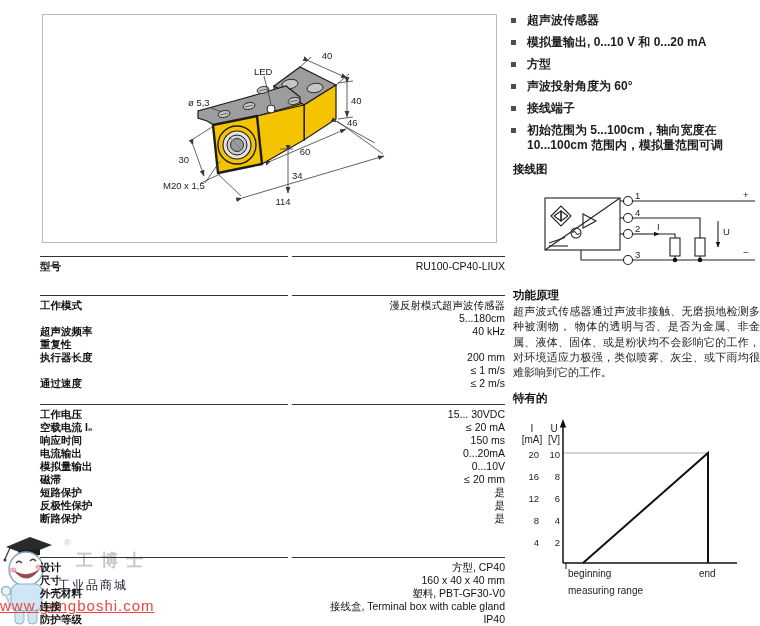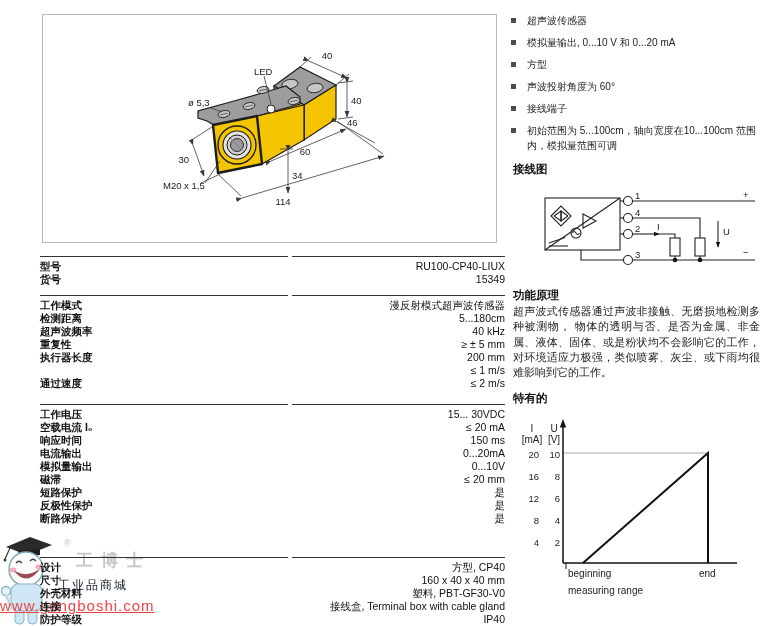--- a/index.html
+++ b/index.html
@@ -7,21 +7,21 @@
           font-family:"Liberation Sans","DejaVu Sans",sans-serif;color:#1a1a1a;}
 
   
   #drawing-box{position:absolute;left:42px;top:14px;width:453px;height:227px;border:1px solid #b9b9b9;}
   .dtext{font-size:9.5px;fill:#1a1a1a;}
   .dimline{stroke:#3a3a3a;stroke-width:0.8;fill:none;}
 
   
   #right-col{position:absolute;left:510px;top:10px;width:250px;height:616px;}
   #feature-list{position:absolute;left:0;top:3px;margin:0;padding:0;list-style:none;width:250px;}
-  #feature-list li{position:relative;padding-left:17px;margin-bottom:7px;font-size:10px;line-height:15px;font-weight:400;color:#1c1c1c;}
+  #feature-list li{position:relative;padding-left:17px;margin-bottom:7px;font-size:12px;line-height:15px;font-weight:700;color:#1c1c1c;}
   #feature-list li::before{content:"";position:absolute;left:1px;top:5px;width:4.5px;height:4.5px;background:#4d4d4d;}
   .rc-head{position:absolute;left:3px;font-size:11.5px;font-weight:bold;color:#111;}
   #wiring-title{top:152px;}
   #wiring-svg{position:absolute;left:3px;top:180px;}
   #principle-title{top:278px;}
   #principle-text{position:absolute;left:3px;top:294px;width:247px;font-size:11px;line-height:15.3px;text-align:justify;color:#1c1c1c;}
   #char-title{top:381px;}
   #chart-svg{position:absolute;left:-2px;top:400px;}
   .ctick{font-size:9.5px;fill:#222;}
   .clabel{font-size:10px;fill:#222;}
@@ -219,41 +219,35 @@
         </g>
     </svg>
   </div>
 
   <div id="spec-table">
       <div class="sec sec0">
         <div class="trow">
           <div class="lbl">型号</div>
           <div class="val">RU100-CP40-LIUX</div>
         </div>
-        <div class="trow">
-          <div class="lbl">货号</div>
-          <div class="val">15349</div>
-        </div>
       </div>
       <div class="sec sec1">
         <div class="trow">
           <div class="lbl">工作模式</div>
           <div class="val">漫反射模式超声波传感器</div>
         </div>
         <div class="trow">
-          <div class="lbl">检测距离</div>
           <div class="val">5...180cm</div>
         </div>
         <div class="trow">
           <div class="lbl">超声波频率</div>
           <div class="val">40  kHz</div>
         </div>
         <div class="trow">
           <div class="lbl">重复性</div>
-          <div class="val">≥ ± 5 mm</div>
         </div>
         <div class="trow">
           <div class="lbl">执行器长度</div>
           <div class="val">200 mm</div>
         </div>
         <div class="trow">
           <div class="val">≤  1  m/s</div>
         </div>
         <div class="trow">
           <div class="lbl">通过速度</div>

